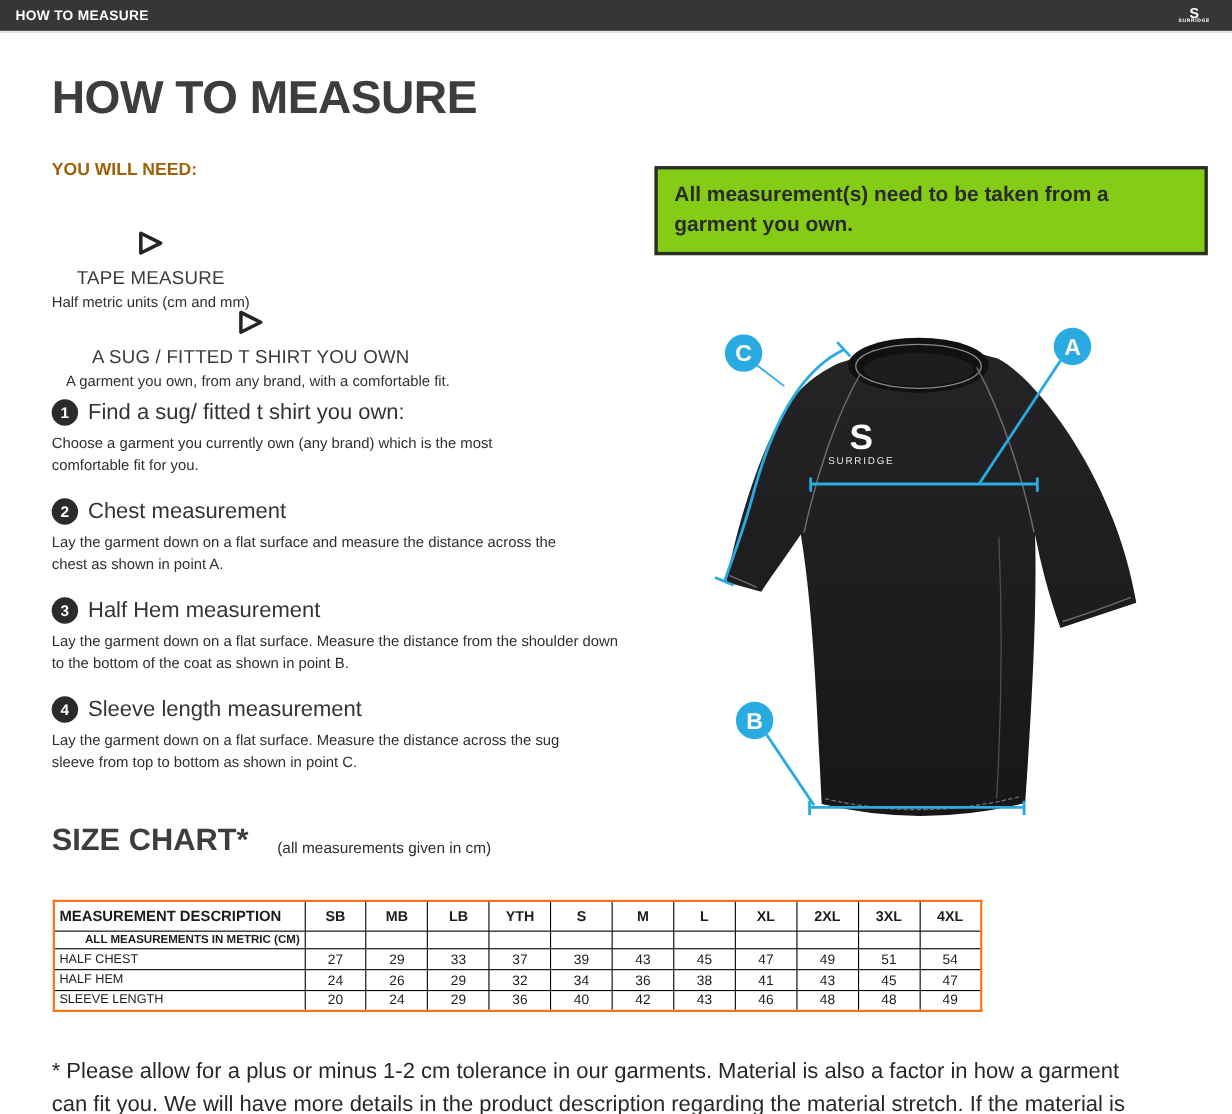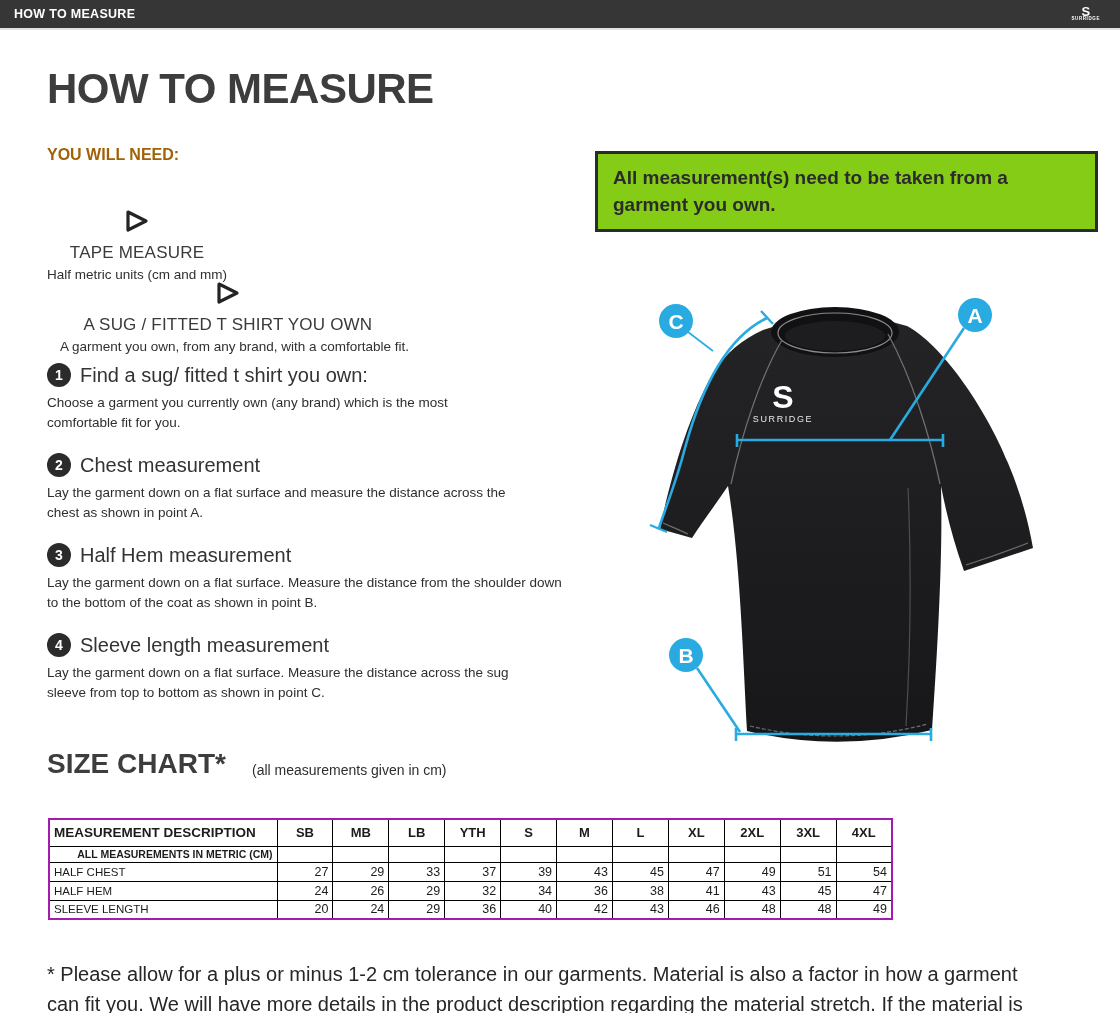--- a/index.html
+++ b/index.html
@@ -54,28 +54,28 @@
   .diagram { position:absolute; left:600px; top:288px; width:500px; height:480px; }
 
   
   .sc-heading { position:absolute; left:47px; top:748px; font-size:28px; color:#3d3d3d; }
   .sc-note { position:absolute; left:252px; top:762px; font-size:14px; color:#2e2e2e; }
   table.size-chart { position:absolute; left:48px; top:818px; width:845px;
     border-collapse:collapse; table-layout:fixed; }
   table.size-chart col.desc { width:228px; }
   table.size-chart th, table.size-chart td { border:1px solid #000; padding:0 4px;
     text-align:center; overflow:hidden; white-space:nowrap; }
-  table.size-chart { border:2px solid #a21caf;padding-left:16px; }
+  table.size-chart { border:2px solid #f97316;padding-left:16px; }
   tr.hdr { height:27px; }
   tr.hdr th { font-size:13px; font-weight:bold; color:#1c1c1c; }
   tr.hdr th.desc { text-align:left; font-size:13.5px; }
   tr.metric { height:16px; }
   tr.metric td.desc { text-align:right; font-size:10.5px; font-weight:bold; color:#1c1c1c; }
   tr.data { height:19px; }
-  tr.data td { font-size:12.5px; color:#1c1c1c;text-align:right; }
+  tr.data td { font-size:12.5px; color:#1c1c1c; }
   tr.data td.desc { text-align:left; font-size:11.5px; }
 
   
   .footnote { position:absolute; left:47px; top:959px; width:985px;
     font-size:20px; color:#272727; line-height:1.5; }
 </style>
 </head>
 <body>
 
 <div class="topbar">

